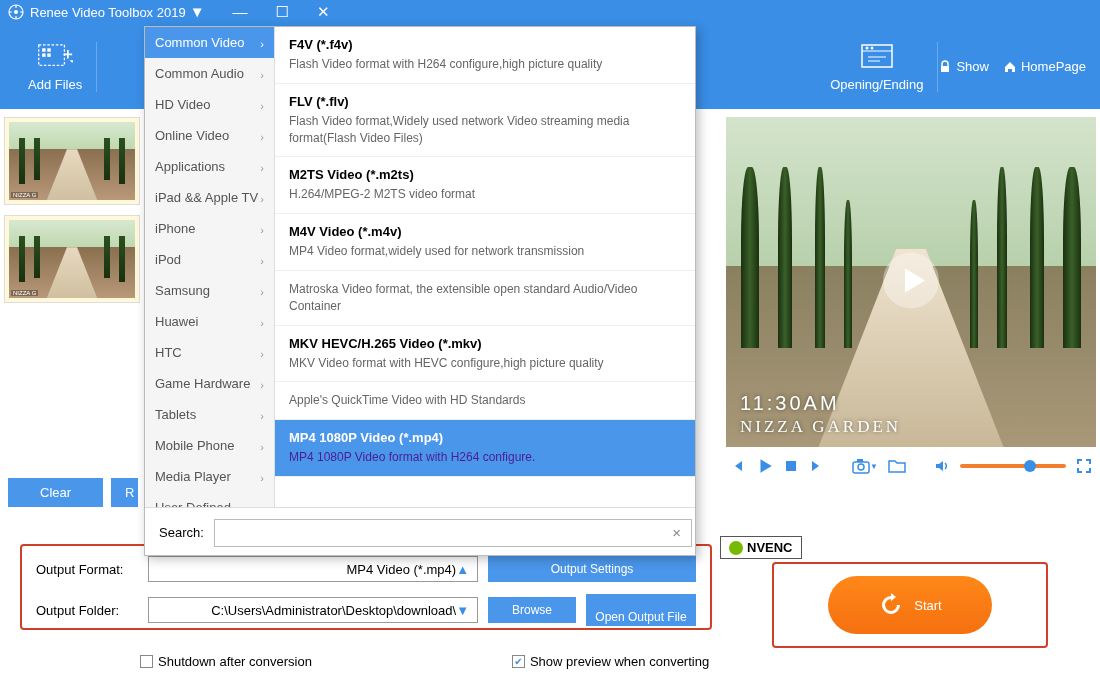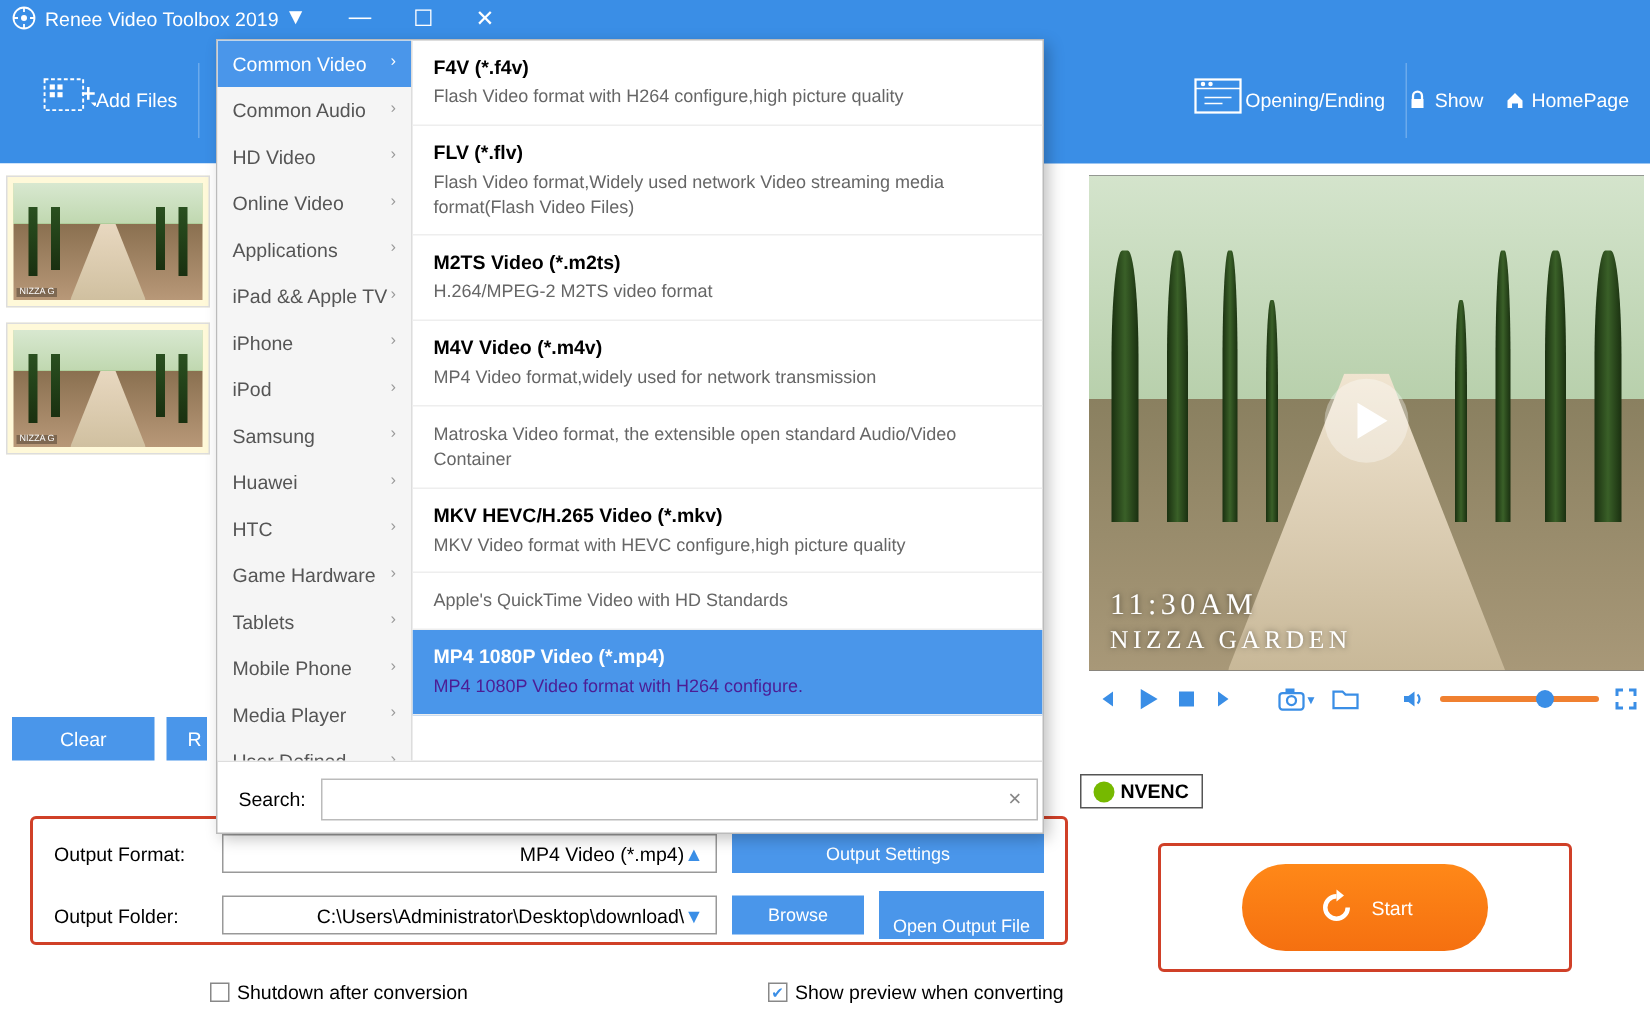--- a/index.html
+++ b/index.html
@@ -2,21 +2,21 @@
 <html><head>
 <meta charset="utf-8">
 <style>
 *{box-sizing:border-box;margin:0;padding:0;font-family:Arial,sans-serif;font-size:13px}
 body{background:#fff;width:1100px;height:680px;overflow:hidden;position:relative}
 .titlebar{height:24px;background:#3a8ee6;color:#fff;display:flex;align-items:center;padding:0 8px;font-size:13px}
 .titlebar-logo{width:16px;height:16px;margin-right:6px;display:inline-flex}
 .titlebar-btns{display:flex;gap:20px}
 .titlebar-btn{cursor:pointer;color:#fff;font-size:15px;padding:0 4px}
 .toolbar{height:85px;background:#3a8ee6;display:flex;align-items:center;padding:0 14px;color:#fff}
-.tool-item{display:flex;flex-direction:row;align-items:center;cursor:pointer;padding:0 14px;position:relative}
+.tool-item{display:flex;flex-direction:column;align-items:center;cursor:pointer;padding:0 14px;position:relative}
 .tool-icon{width:36px;height:30px;margin-bottom:6px;display:flex;align-items:center;justify-content:center}
 .tool-label{font-size:13px}
 .tool-sep{width:1px;height:50px;background:rgba(255,255,255,0.25)}
 .tool-right{margin-left:auto;display:flex;align-items:center;gap:14px}
 .link-item{display:flex;align-items:center;gap:4px;cursor:pointer;font-size:13px}
 .main{display:flex;height:395px}
 .thumbs{width:144px;padding:8px 4px;background:#fff}
 .thumb-wrap{border:1px solid #ddd;background:#fff9d9;padding:4px;margin-bottom:10px}
 .thumb{width:100%;height:78px;position:relative;overflow:hidden;background:linear-gradient(#b8d4a8 0%,#9dc486 35%,#8a7050 35%,#b89878 100%)}
 .thumb-sky{position:absolute;top:0;left:0;right:0;height:35%;background:linear-gradient(#d8e8d0,#c0d8b0)}
@@ -24,46 +24,46 @@
 .thumb-tree{position:absolute;width:6px;background:linear-gradient(#2a5020,#1a3010);top:20%}
 .thumb-wm{position:absolute;bottom:2px;left:2px;color:#fff;font-size:6px;background:rgba(0,0,0,0.3);padding:0 2px}
 .content{flex:1;position:relative}
 .preview-panel{position:absolute;right:4px;top:8px;width:370px}
 .preview-video{width:370px;height:330px;background:#000;position:relative;overflow:hidden}
 .pv-sky{position:absolute;top:0;left:0;right:0;height:45%;background:linear-gradient(#d4e4cc,#b8d0ac)}
 .pv-ground{position:absolute;bottom:0;left:0;right:0;height:55%;background:linear-gradient(#8a8060,#a89878)}
 .pv-path{position:absolute;bottom:0;left:25%;right:25%;top:40%;background:linear-gradient(#f0e4d0,#c8b898);clip-path:polygon(42% 0,58% 0,100% 100%,0 100%)}
 .pv-tree{position:absolute;width:18px;top:15%;bottom:30%;background:linear-gradient(to right,#1a3010,#3a6028,#1a3010);border-radius:40% 40% 0 0}
 .play-overlay{position:absolute;top:50%;left:50%;transform:translate(-50%,-50%);cursor:pointer}
-.pv-text{position:absolute;bottom:32px;left:14px;color:#fff;font-family:Liberation Serif, serif;font-size:20px;letter-spacing:3px;text-shadow:0 0 4px rgba(0,0,0,0.5)}
+.pv-text{position:absolute;bottom:32px;left:14px;color:#fff;font-family:Liberation Sans, sans-serif;font-size:20px;letter-spacing:3px;text-shadow:0 0 4px rgba(0,0,0,0.5)}
 .pv-text2{position:absolute;bottom:10px;left:14px;color:#fff;font-family:serif;font-size:17px;letter-spacing:3px;text-shadow:0 0 4px rgba(0,0,0,0.5)}
 .player-ctrl{display:flex;align-items:center;gap:10px;padding:10px 4px}
 .pctl{cursor:pointer;color:#3a8ee6;display:flex;align-items:center}
 .vol-slider{flex:1;height:4px;background:#f08030;position:relative;border-radius:2px}
 .vol-thumb{position:absolute;right:30px;top:-4px;width:12px;height:12px;background:#3a8ee6;border-radius:50%}
 .action-btns{position:absolute;left:8px;top:478px;display:flex;gap:8px}
 .act-btn{background:#4a96ea;color:#fff;border:none;padding:7px 32px;cursor:pointer;font-size:13px}
 .dropdown-panel{position:absolute;left:144px;top:26px;width:552px;height:530px;background:#fff;border:1px solid #bbb;box-shadow:3px 3px 10px rgba(0,0,0,0.25);z-index:50}
 .dd-body{display:flex;height:480px}
 .dd-cats{width:130px;background:#f5f5f5;overflow:hidden;border-right:1px solid #ddd}
-.dd-cat{padding:8px 10px;cursor:pointer;display:flex;align-items:flex-start;justify-content:space-between;color:#555;font-size:13px}
+.dd-cat{padding:8px 10px;cursor:pointer;display:flex;align-items:flex-end;justify-content:space-between;color:#555;font-size:13px}
 .dd-cat.sel{background:#4a96ea;color:#fff}
 .dd-cat-arrow{color:#999;font-size:11px}
 .dd-cat.sel .dd-cat-arrow{color:#fff}
 .dd-formats{flex:1;overflow-y:auto;position:relative}
 .dd-fmt{padding:10px 14px;border-bottom:1px solid #eee;cursor:pointer}
 .dd-fmt.sel{background:#4a96ea;color:#fff}
 .dd-fmt-title{font-weight:bold;margin-bottom:4px;font-size:13px}
 .dd-fmt-desc{font-size:12px;color:#666;line-height:1.4}
 .dd-fmt.sel .dd-fmt-desc{color:#4c1d95}
 .dd-search{height:50px;display:flex;align-items:center;padding:0 14px;border-top:1px solid #ddd;gap:10px}
 .dd-search input{flex:1;height:28px;border:1px solid #bbb;padding:0 8px}
 .dd-clear{color:#888;cursor:pointer;margin-left:-30px;font-size:15px}
 .bottom-area1{position:absolute;left:0;right:0;top:516px;height:46px;padding:8px 16px;display:flex;align-items:center;gap:12px}
-.nvenc-badge{border:1px solid #555;padding:3px 8px;font-weight:bold;font-size:12px;display:flex;align-items:center;gap:4px;position:absolute;left:720px;top:0}
+.nvenc-badge{border:1px solid #555;padding:3px 8px;font-weight:bold;font-size:12px;display:flex;align-items:center;gap:4px;position:absolute;left:720px;top:20px}
 .nv-eye{width:14px;height:14px;background:#76b900;border-radius:50%;position:relative}
 .output-box{position:absolute;left:20px;top:544px;width:692px;height:86px;border:2px solid #d04028;border-radius:4px;padding:10px 14px}
 .out-row{display:flex;align-items:center;margin-bottom:12px;gap:10px}
 .out-label{width:102px;font-size:13px}
 .out-select{flex:0 0 330px;height:26px;border:1px solid #999;padding:0 8px;display:flex;align-items:center;justify-content:flex-end;cursor:pointer;background:#fff}
 .out-arrow{color:#3a8ee6}
 .out-btn{background:#4a96ea;color:#fff;border:none;height:26px;padding:0 18px;cursor:pointer;font-size:12px}
 .out-btn.wide{flex:1}
 .start-box{position:absolute;right:52px;top:562px;width:276px;height:86px;border:2px solid #d04028;border-radius:4px;display:flex;align-items:center;justify-content:center}
 .start-btn{background:linear-gradient(#ff8818,#f57010);color:#fff;border:none;width:164px;height:58px;border-radius:30px;font-size:24px;cursor:pointer;display:flex;align-items:center;justify-content:center;gap:10px}

